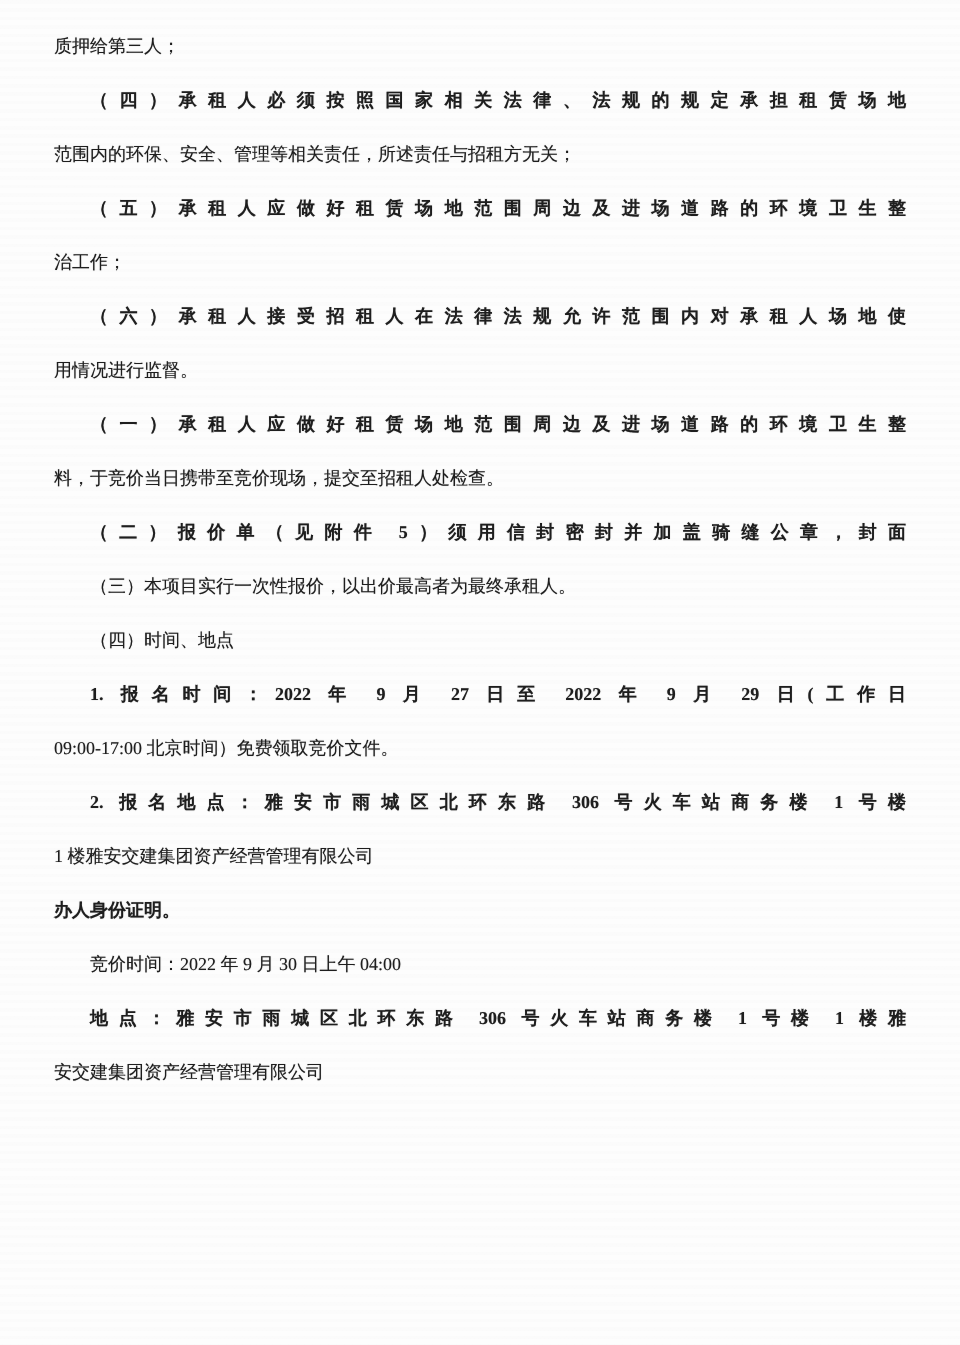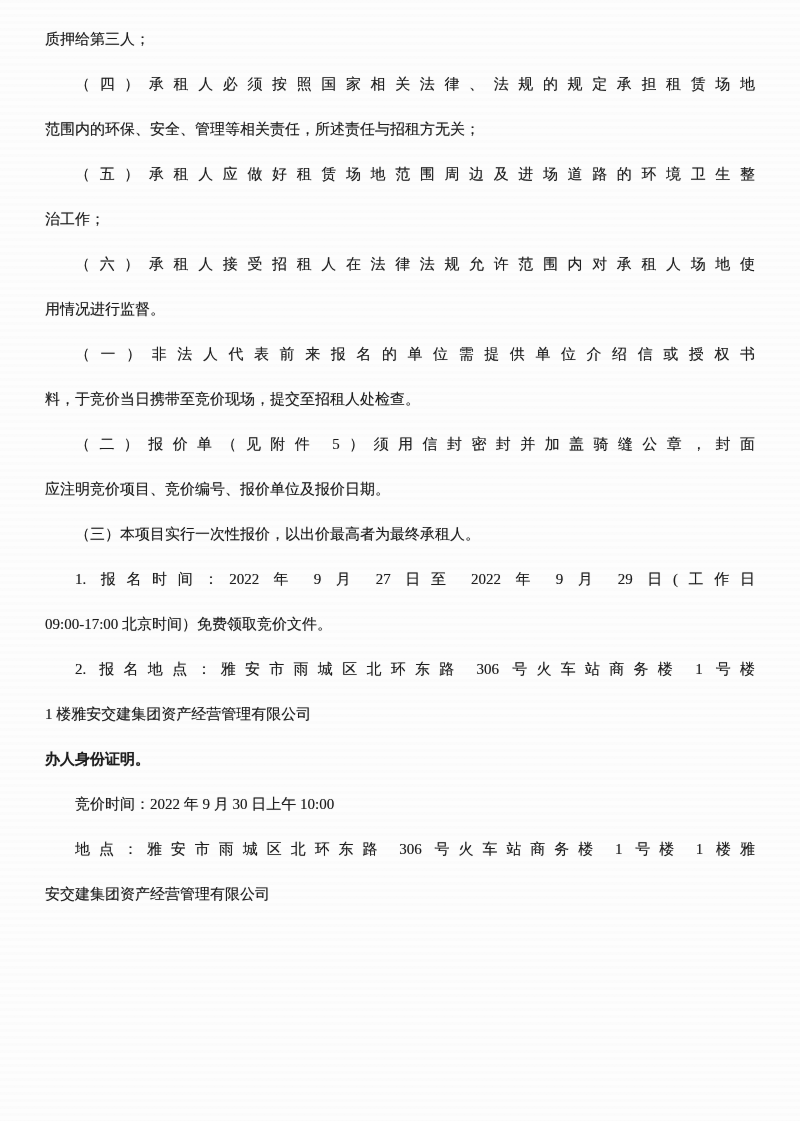--- a/index.html
+++ b/index.html
@@ -44,41 +44,42 @@
     text-indent: 2em;
   }
   .line.bold {
     font-weight: bold;
   }
   .line.fill {
     white-space: normal;
     text-align: justify;
     text-align-last: justify;
     text-justify: inter-ideograph;
+    font-weight: bold;
   }
 </style>
 </head>
 <body>
 
 <div class="page">
   <div id="text-body">
       <div class="line">质押给第三人；</div>
       <div class="line indent fill">（四）承租人必须按照国家相关法律、法规的规定承担租赁场地</div>
       <div class="line">范围内的环保、安全、管理等相关责任，所述责任与招租方无关；</div>
       <div class="line indent fill">（五）承租人应做好租赁场地范围周边及进场道路的环境卫生整</div>
       <div class="line">治工作；</div>
       <div class="line indent fill">（六）承租人接受招租人在法律法规允许范围内对承租人场地使</div>
       <div class="line">用情况进行监督。</div>
-      <div class="line indent fill">（一）非法人代表前来报名的单位需提供单位介绍信或授权书</div>
+      <div class="line indent fill">（一）承租人应做好租赁场地范围周边及进场道路的环境卫生整</div>
       <div class="line">料，于竞价当日携带至竞价现场，提交至招租人处检查。</div>
       <div class="line indent fill">（二）报价单（见附件 5）须用信封密封并加盖骑缝公章，封面</div>
-      <div class="line">应注明竞价项目、竞价编号、报价单位及报价日期。</div>
       <div class="line indent">（三）本项目实行一次性报价，以出价最高者为最终承租人。</div>
+      <div class="line indent">（四）时间、地点</div>
       <div class="line indent fill">1. 报名时间：2022 年 9 月 27 日至 2022 年 9 月 29 日(工作日</div>
       <div class="line">09:00-17:00 北京时间）免费领取竞价文件。</div>
       <div class="line indent fill">2. 报名地点：雅安市雨城区北环东路 306 号火车站商务楼 1 号楼</div>
       <div class="line">1 楼雅安交建集团资产经营管理有限公司</div>
       <div class="line bold">办人身份证明。</div>
-      <div class="line indent">竞价时间：2022 年 9 月 30 日上午 10:00</div>
+      <div class="line indent">竞价时间：2022 年 9 月 30 日上午 04:00</div>
       <div class="line indent fill">地点：雅安市雨城区北环东路 306 号火车站商务楼 1 号楼 1 楼雅</div>
       <div class="line">安交建集团资产经营管理有限公司</div>
     </div>
 </div>
 
 </body></html>

